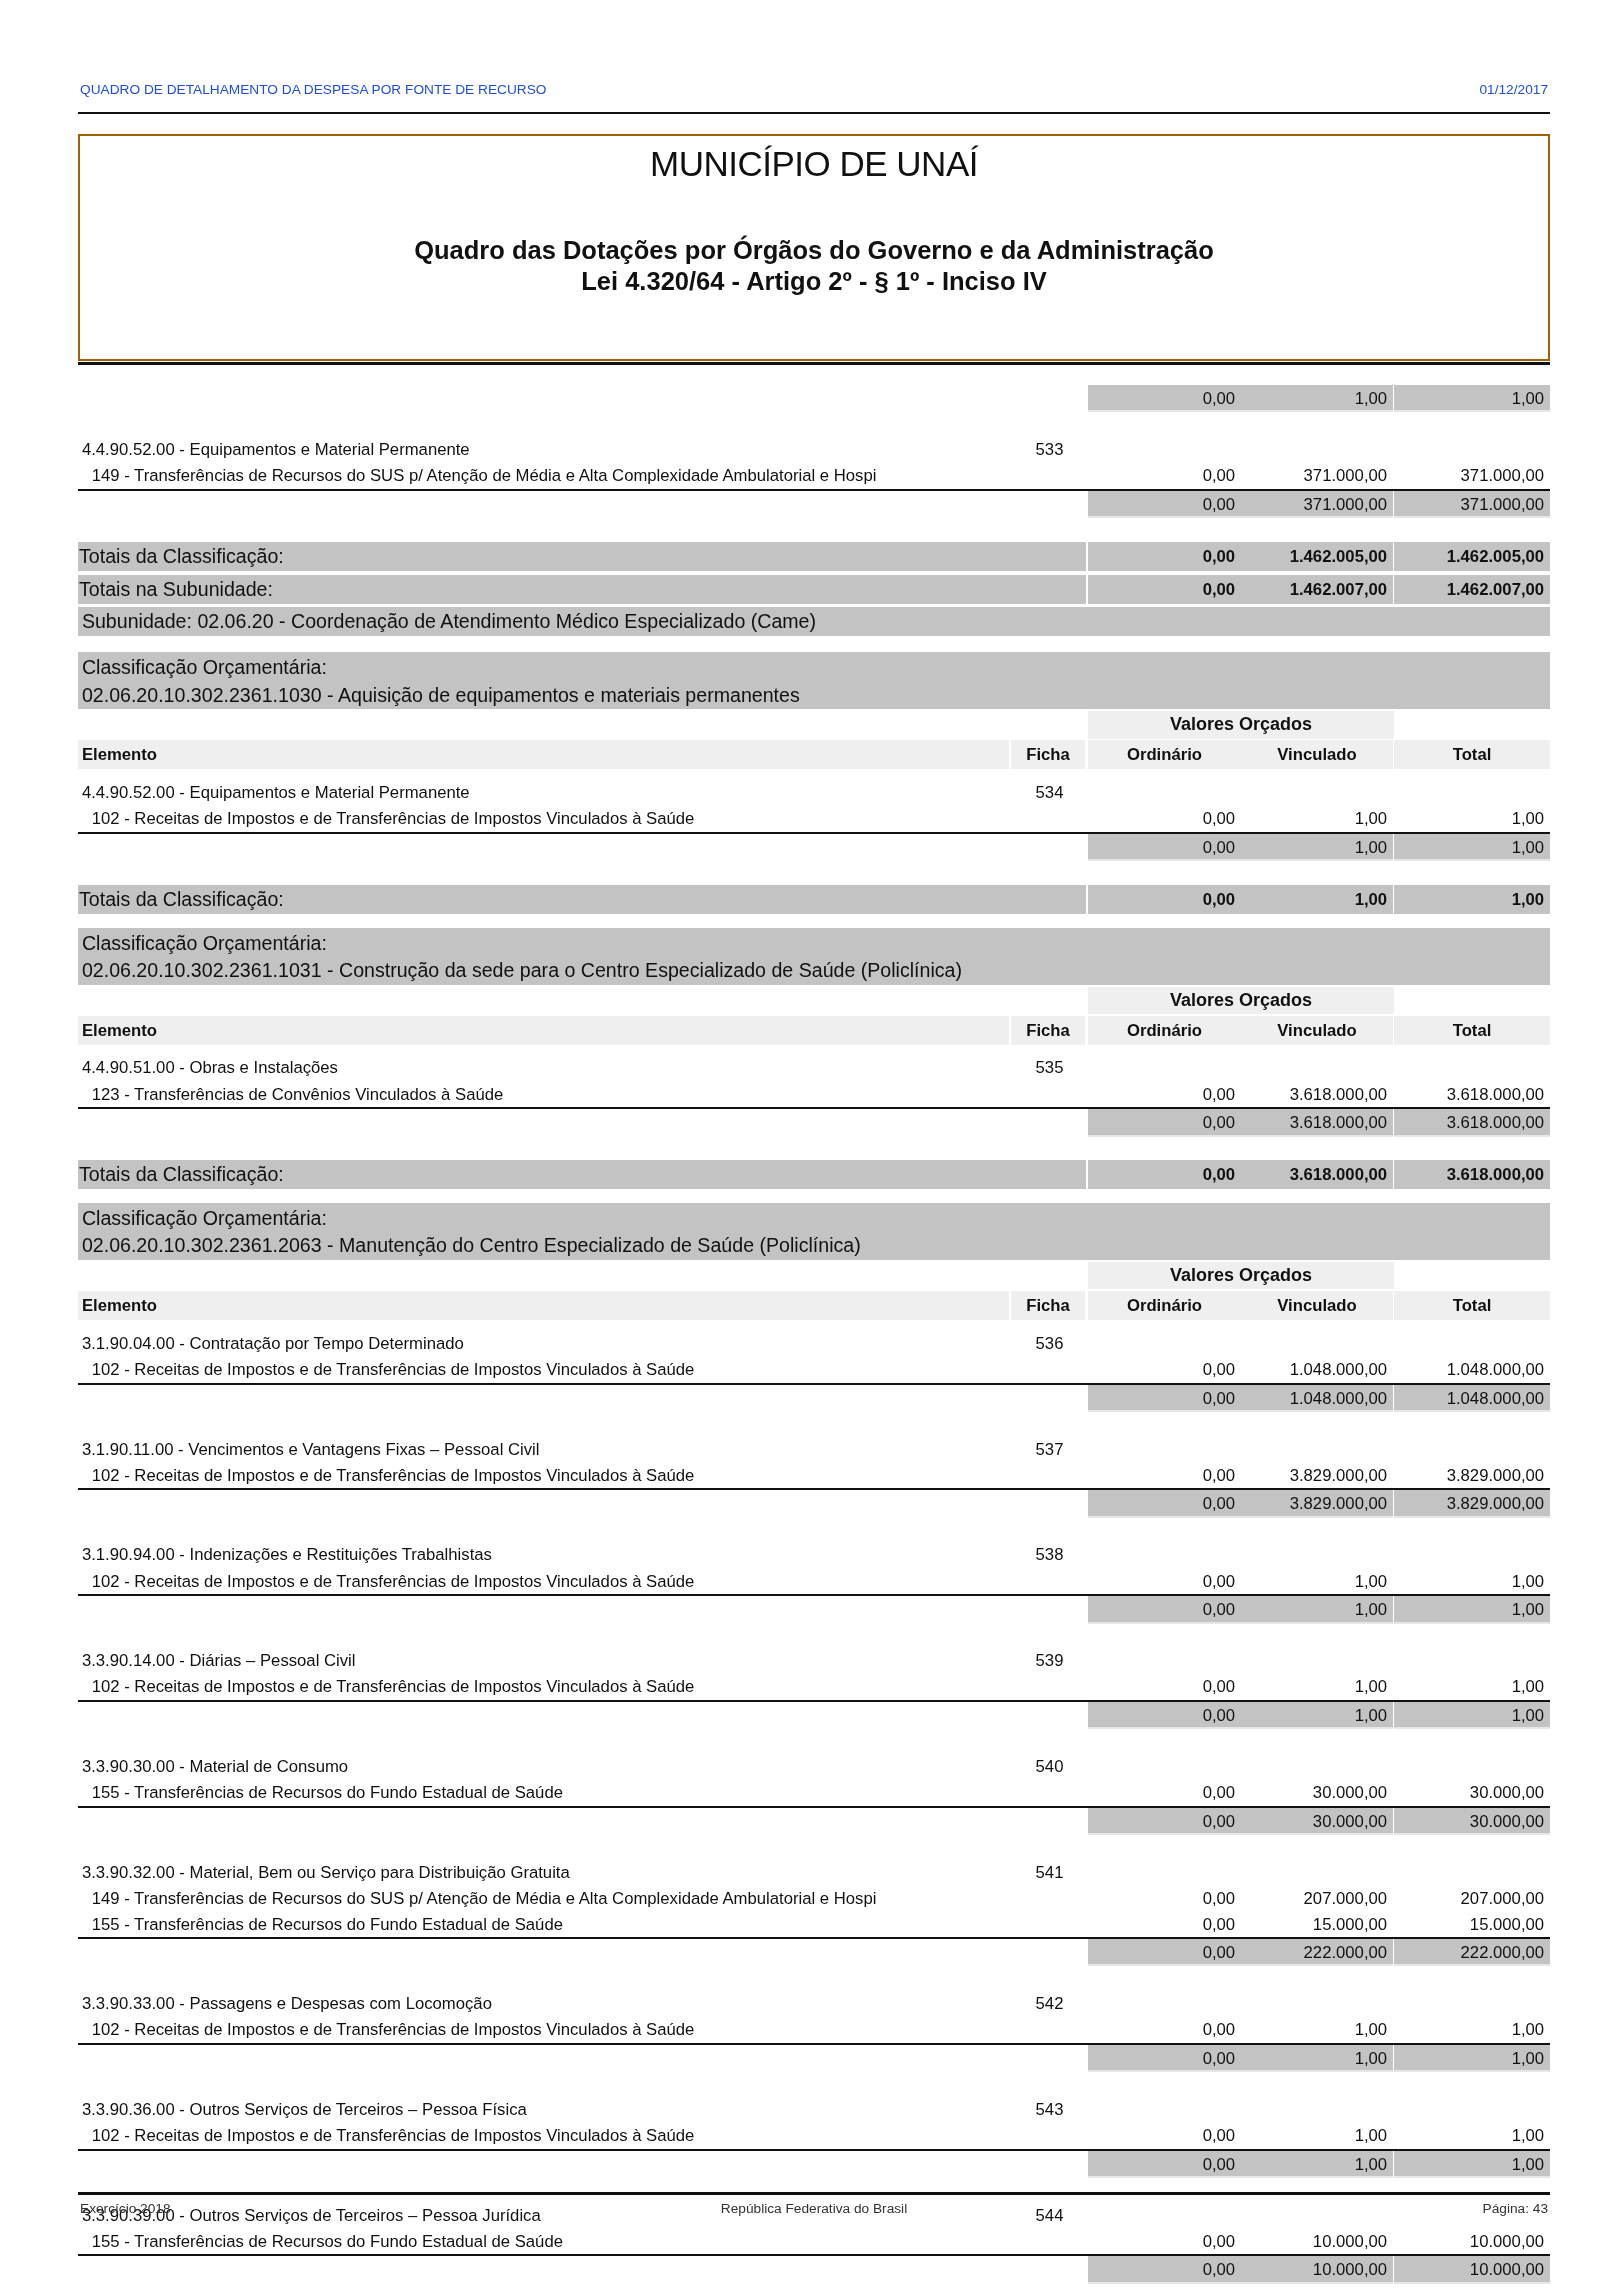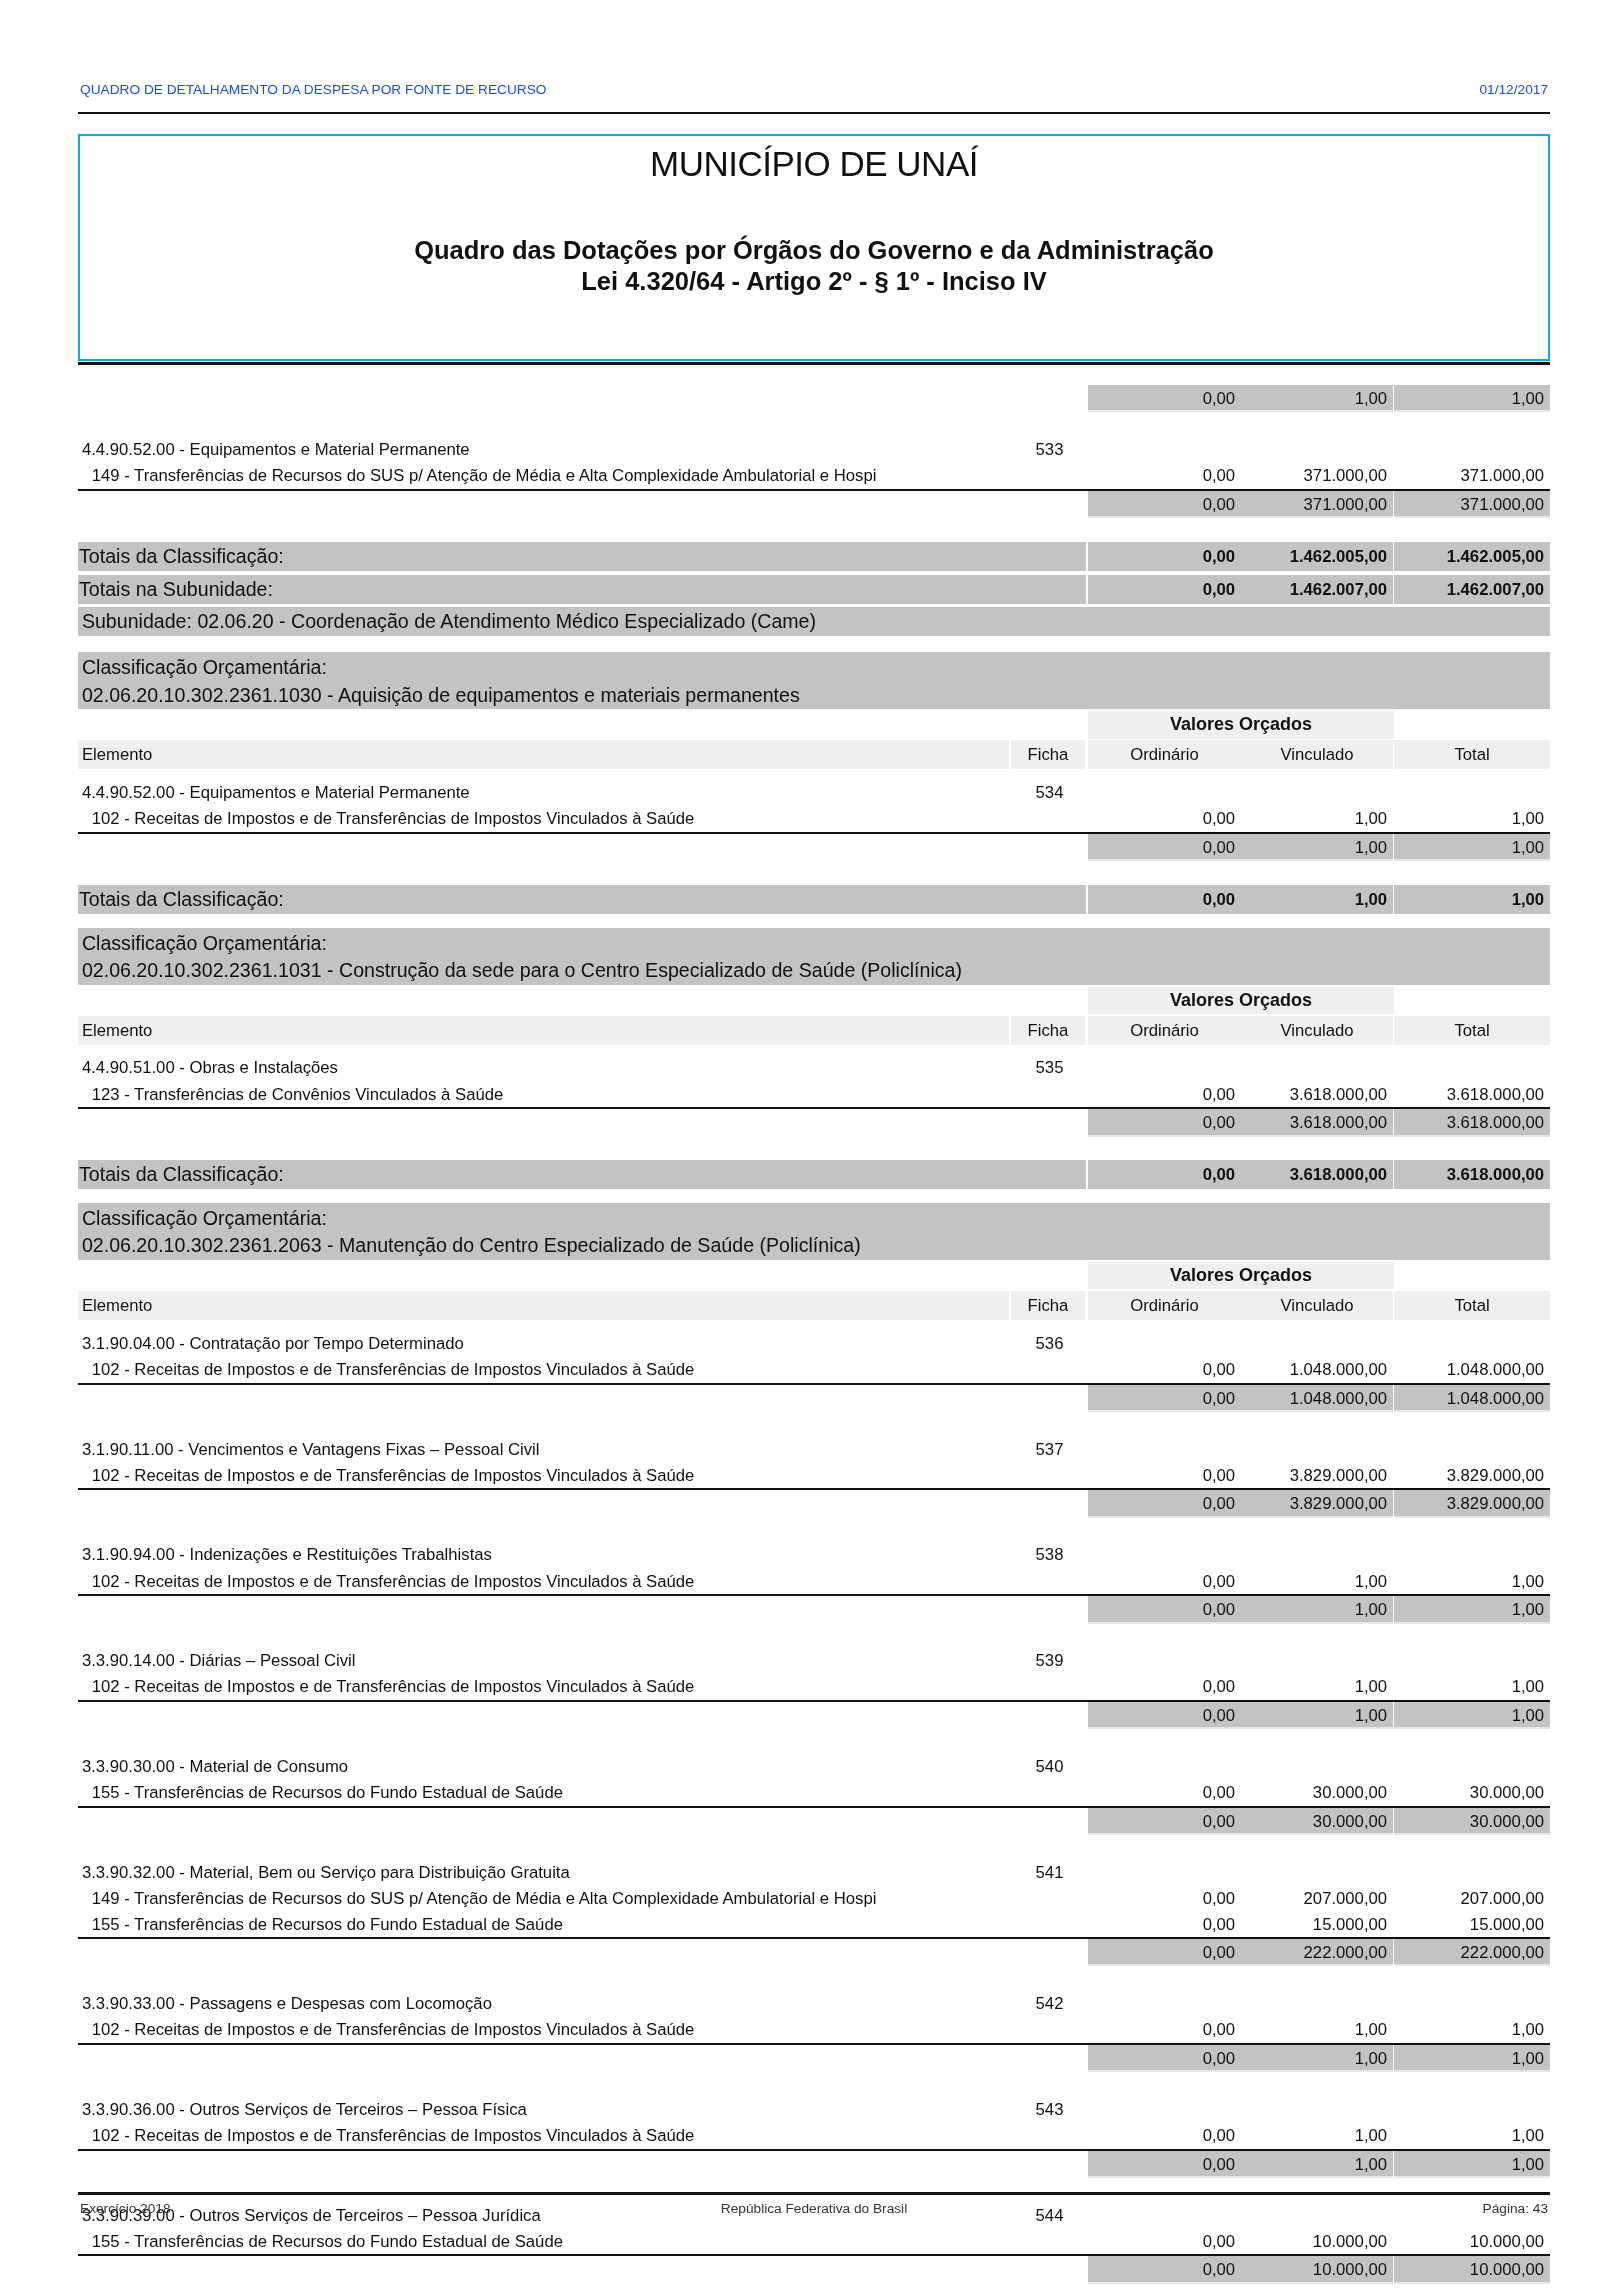--- a/index.html
+++ b/index.html
@@ -1,21 +1,21 @@
 <!DOCTYPE html>
 <html><head>
 <meta charset="utf-8">
 <style>
   html, body { margin: 0; padding: 0; background: #ffffff; }
   body { width: 1621px; height: 2293px; position: relative; font-family: "Liberation Sans", sans-serif; color: #111; overflow: hidden; }
   .page-header { position: absolute; left: 80px; right: 73px; top: 82px; height: 29px; font-size: 13.7px; color: #1d4ed8; }
   .page-header .left { position: absolute; left: 0; top: 0; }
   .page-header .right { position: absolute; right: 0; top: 0; }
   .rule { position: absolute; left: 78px; width: 1472px; height: 2px; background: #111; }
-  .title-box { position: absolute; left: 78px; top: 134px; width: 1468px; height: 223px; border: 2px solid #0ea5e9; }
+  .title-box { position: absolute; left: 78px; top: 134px; width: 1468px; height: 223px; border: 2px solid #a16207; }
   .title-box .mun { position: absolute; left: 0; right: 0; top: 7.8px; text-align: center; font-size: 35px; font-weight: normal; letter-spacing: -0.5px; }
   .title-box .sub1 { position: absolute; left: 0; right: 0; top: 100px; text-align: center; font-size: 25.5px; font-weight: bold; }
   .title-box .sub2 { position: absolute; left: 0; right: 0; top: 131px; text-align: center; font-size: 25.5px; font-weight: bold; }
 
   #content { position: absolute; left: 78px; top: 370px; width: 1472px; margin-top: 15px; }
   .row { position: relative; width: 1472px; }
   .cell { position: absolute; top: 0; height: 100%; box-sizing: border-box; }
   .c-ord { left: 1010px; width: 153px; }
   .c-vin { left: 1163px; width: 152px; }
   .c-tot { left: 1316px; width: 156px; }
@@ -35,21 +35,21 @@
 
   .total-row { height: 29px; margin-bottom: 3.9px; }
   .total-row .lab { position: absolute; left: 0; top: 0; width: 1008px; height: 100%; background: #c3c3c3; font-size: 19.6px; line-height: 29px; padding-left: 1px; box-sizing: border-box; }
   .total-row .num { font-weight: bold; line-height: 29px; font-size: 16.7px; }
 
   .subunit-row { height: 29px; background: #c3c3c3; font-size: 19.6px; line-height: 29px; padding-left: 3.9px; box-sizing: border-box; margin-bottom: 15.7px; }
   .class-row { background: #c3c3c3; font-size: 19.6px; line-height: 27.4px; padding: 2px 3.9px 0 3.9px; box-sizing: border-box; height: 57px; }
 
   .hdr1 { height: 29px; margin-top: 2px; }
   .hdr1 .vo { position: absolute; left: 1010px; width: 306px; top: 0; height: 27.4px; background: #efefef; text-align: center; font-weight: bold; font-size: 18px; line-height: 27.4px; }
-  .hdr2 { height: 33px; margin-bottom: 5.9px; font-weight: normal; font-size: 16.7px; line-height: 29px; }
+  .hdr2 { height: 33px; margin-bottom: 5.9px; font-weight: bold; font-size: 16.7px; line-height: 29px; }
   .hdr2 .h { position: absolute; top: 0; height: 29px; background: #efefef; box-sizing: border-box; }
   .hdr2 .h-el { left: 0; width: 931px; padding-left: 3.9px; }
   .hdr2 .h-fi { left: 933px; width: 74px; text-align: center; }
   .hdr2 .h-or, .hdr2 .h-vi, .hdr2 .h-to { text-align: center; }
 
   .page-footer-rule { position: absolute; left: 78px; top: 2192px; width: 1472px; height: 2.9px; background: #111; }
   .page-footer { position: absolute; left: 80px; right: 73px; top: 2201px; font-size: 13.7px; color: #333; }
   .page-footer .left { position: absolute; left: 0; }
   .page-footer .center { position: absolute; left: 0; right: 0; text-align: center; }
   .page-footer .right { position: absolute; right: 0; }

